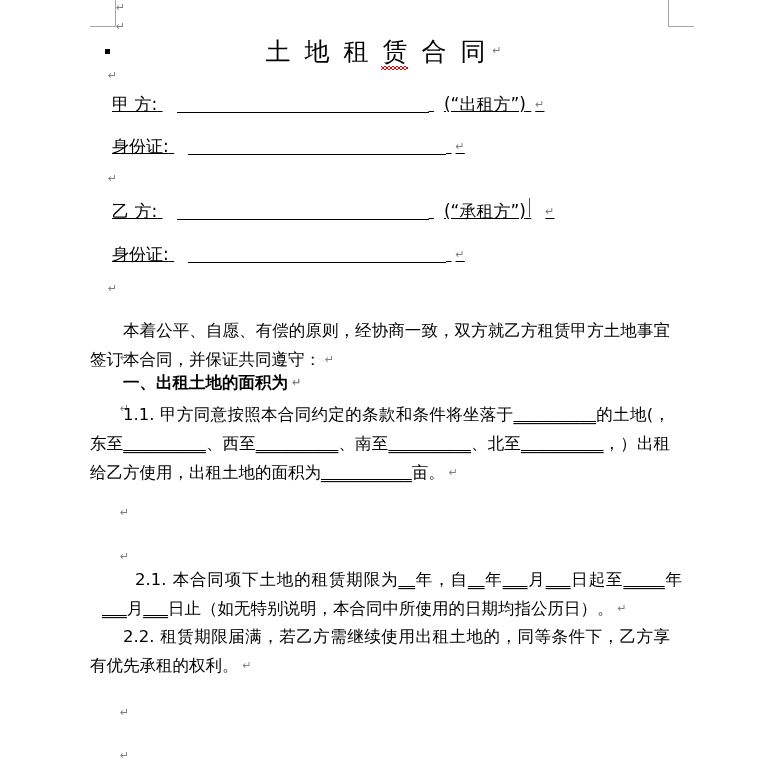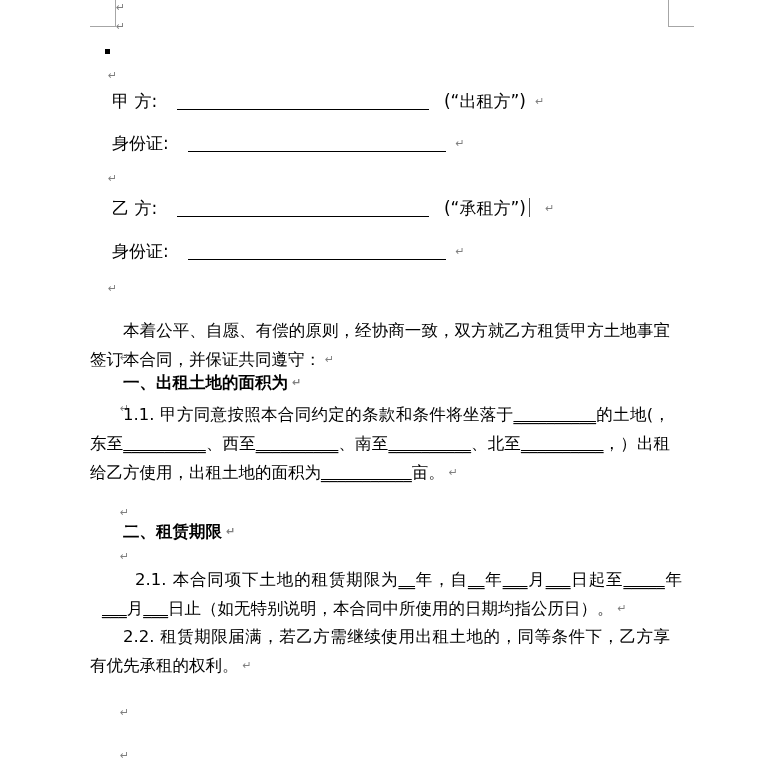--- a/index.html
+++ b/index.html
@@ -112,22 +112,23 @@
     color: #808080;
     font-size: 11px;
     vertical-align: 6px;
   }
 
   
   .party-line {
     position: absolute;
     left: 112px;
     font-size: 17px;
-    line-height: 23px;
+    line-height: 28px;
     white-space: nowrap;
+    text-decoration: underline;
   }
   .lbl-wide { letter-spacing: 0px; }
   .gap-wide { display: inline-block; width: 14px; }
   .blank {
     display: inline-block;
     border-bottom: 1px solid #000000;
     height: 17px;
     vertical-align: -3px;
   }
   .paren-note { margin-left: 10px; }
@@ -169,20 +170,23 @@
   <div class="corner tr">
     <i class="v"></i>
       <i class="h"></i>
   </div>
 
   <div class="pilcrow" style="left:116px; top:2px;">↵</div>
   <div class="pilcrow" style="left:116px; top:21px;">↵</div>
 
   <div class="sq-bullet"></div>
 
+  <div id="doc-title">
+    <span class="t-char">土</span><span class="t-char">地</span><span class="t-char">租</span><span class="t-char misspelled">赁</span><span class="t-char">合</span><span class="t-char">同</span><span class="t-pmark">↵</span>
+  </div>
 
   <div class="pilcrow" style="left:108px; top:70px;">↵</div>
 
   <div class="party-line" style="top:90px;">
     <span class="lbl-wide">甲  方:</span>
     <span class="gap-wide"></span><span class="blank" style="width:252px;"></span>
     <span class="paren-note">(“出租方”)</span>
     <span class="pmark">↵</span>
   </div>
 
@@ -223,23 +227,20 @@
 
   <div class="pilcrow" style="left:120px; top:403px;">↵</div>
 
   <div class="para indent" style="top:400px;">
     <span>1.1.</span>
     <span>甲方同意按照本合同约定的条款和条件将坐落于</span><span class="usline">__________</span><span>的土地(，东至</span><span class="usline">__________</span><span>、西至</span><span class="usline">__________</span><span>、南至</span><span class="usline">__________</span><span>、北至</span><span class="usline">__________</span><span>，）出租给乙方使用，出租土地的面积为</span><span class="usline">___________</span><span>亩。</span><span class="pmark">↵</span>
   </div>
 
   <div class="pilcrow" style="left:120px; top:507px;">↵</div>
 
-  <div class="heading" style="top:517px;">
-    <span>二、租赁期限</span><span class="pmark">↵</span>
-  </div>
 
   <div class="pilcrow" style="left:120px; top:551px;">↵</div>
 
   <div class="para indent" style="top:565px;margin-left:12px;">
     <span>2.1.</span>
     <span>本合同项下土地的租赁期限为</span><span class="usline">__</span><span>年，自</span><span class="usline">__</span><span>年</span><span class="usline">___</span><span>月</span><span class="usline">___</span><span>日起至</span><span class="usline">_____</span><span>年</span><span class="usline">___</span><span>月</span><span class="usline">___</span><span>日止（如无特别说明，本合同中所使用的日期均指公历日）。</span><span class="pmark">↵</span>
   </div>
 
   <div class="para indent" style="top:622px;">
     <span>2.2.</span>

